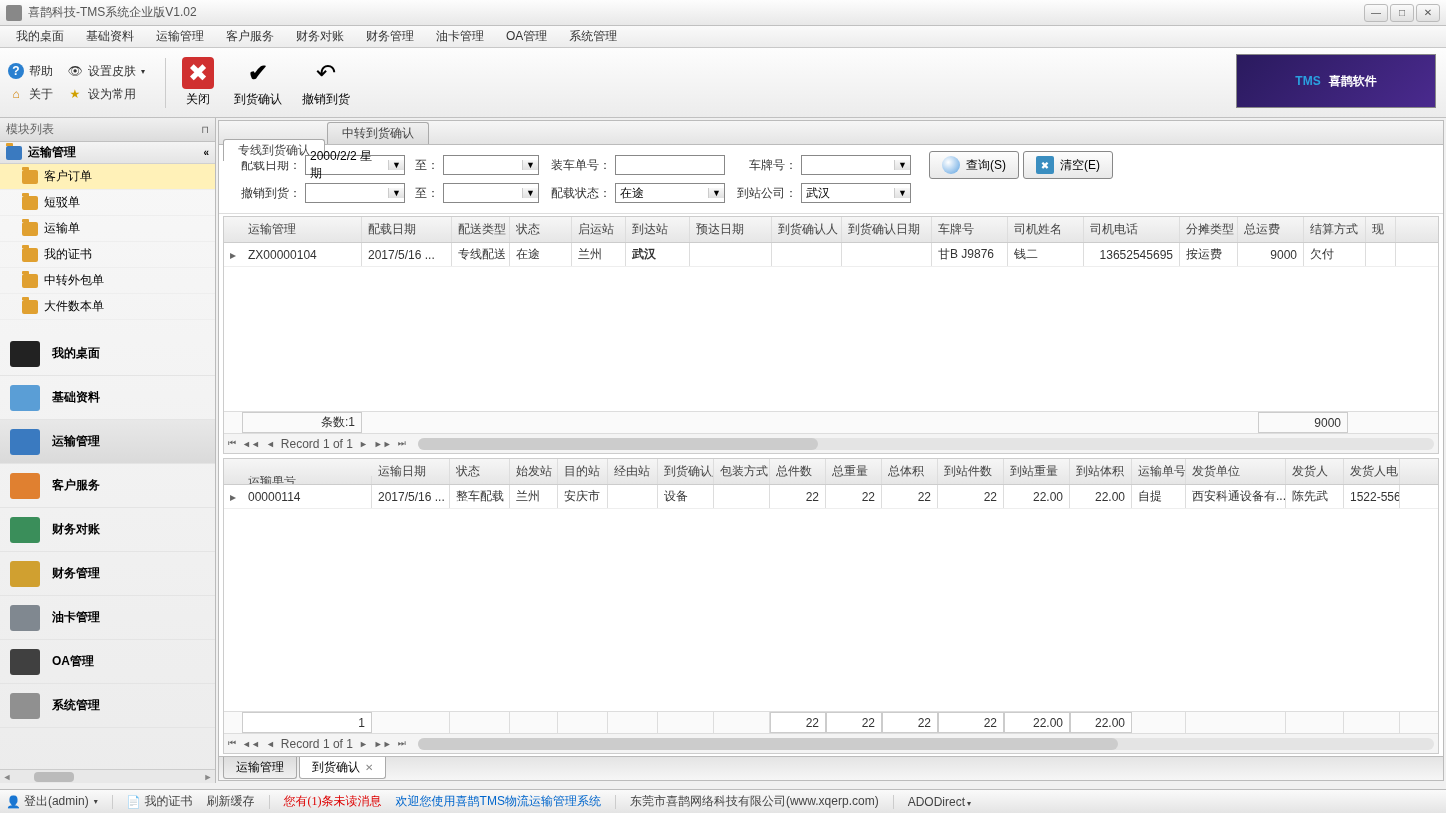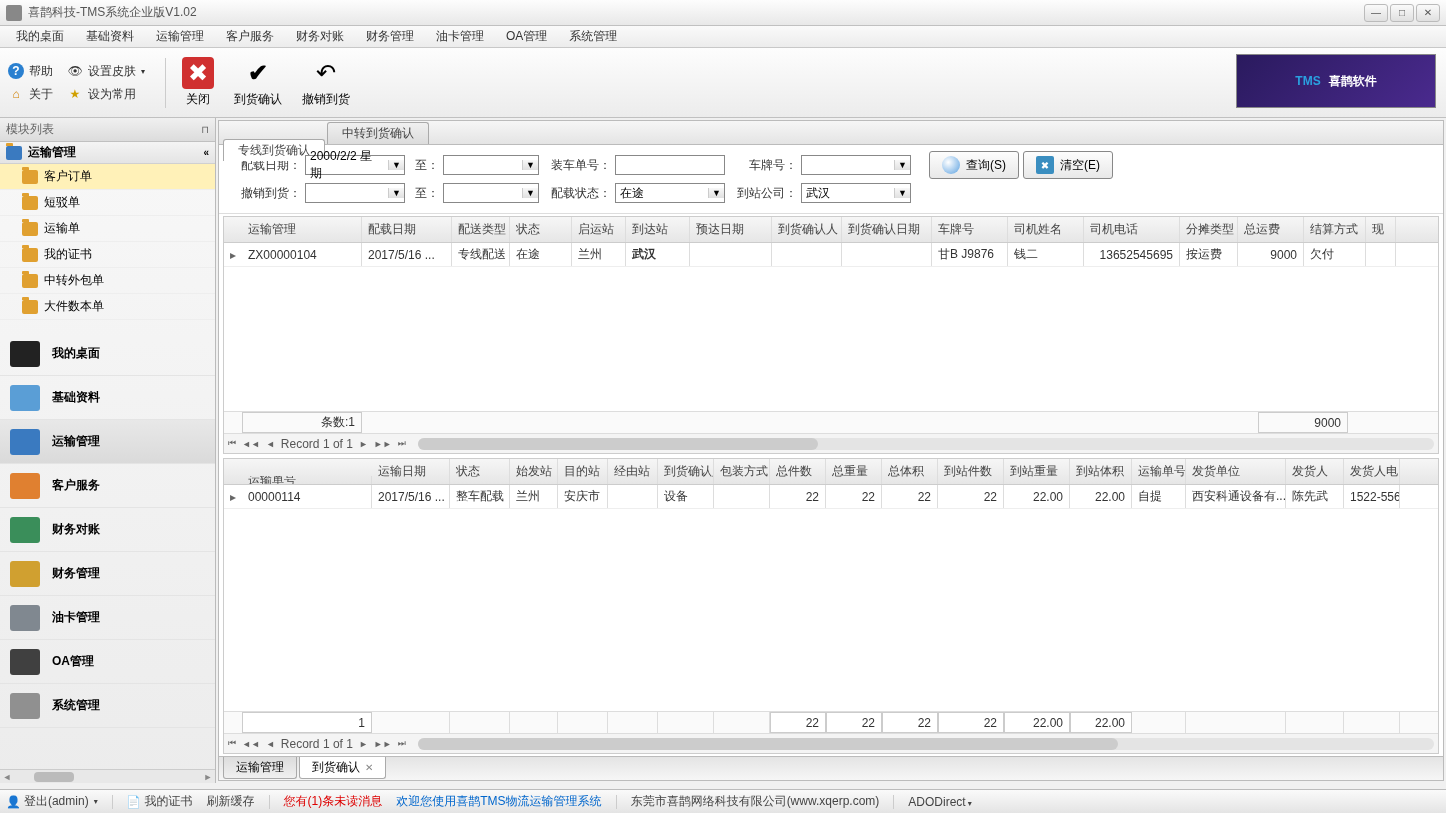--- a/index.html
+++ b/index.html
@@ -81,21 +81,21 @@
 
 
 .btabs { height: 24px; background: linear-gradient(#e4e4e4,#f6f6f6); border-top: 1px solid #bbb; display: flex; align-items: flex-start; padding-left: 4px; }
 .btab { height: 22px; padding: 0 12px; display: flex; align-items: center; border: 1px solid #aaa; border-top: none; background: linear-gradient(#dcdcdc,#f0f0f0); border-radius: 0 0 3px 3px; margin-right: 2px; cursor: pointer; gap: 5px; }
 .btab.active { background: #fff; }
 .btab .cls { font-size: 10px; color: #888; }
 
 
 .statusbar { position: absolute; bottom: 0; left: 0; right: 0; height: 24px; background: linear-gradient(#fafafa,#e4e4e4); border-top: 1px solid #bbb; display: flex; align-items: center; padding: 0 6px; gap: 14px; color: #444; }
 .statusbar .sep { width: 1px; height: 14px; background: #ccc; }
-.statusbar .red { color: #d00; }
+.statusbar .red { color: #d00; font-family: Liberation Serif, serif; }
 .statusbar .blue { color: #06c; }
 .statusbar .dd { font-size: 8px; margin-left: 2px; }
 .num { text-align: right; justify-content: flex-end; }
 </style>
 </head>
 <body>
 
 <div class="titlebar">
   <div class="ticon"></div>
   <div class="title">喜鹊科技-TMS系统企业版V1.02</div>

